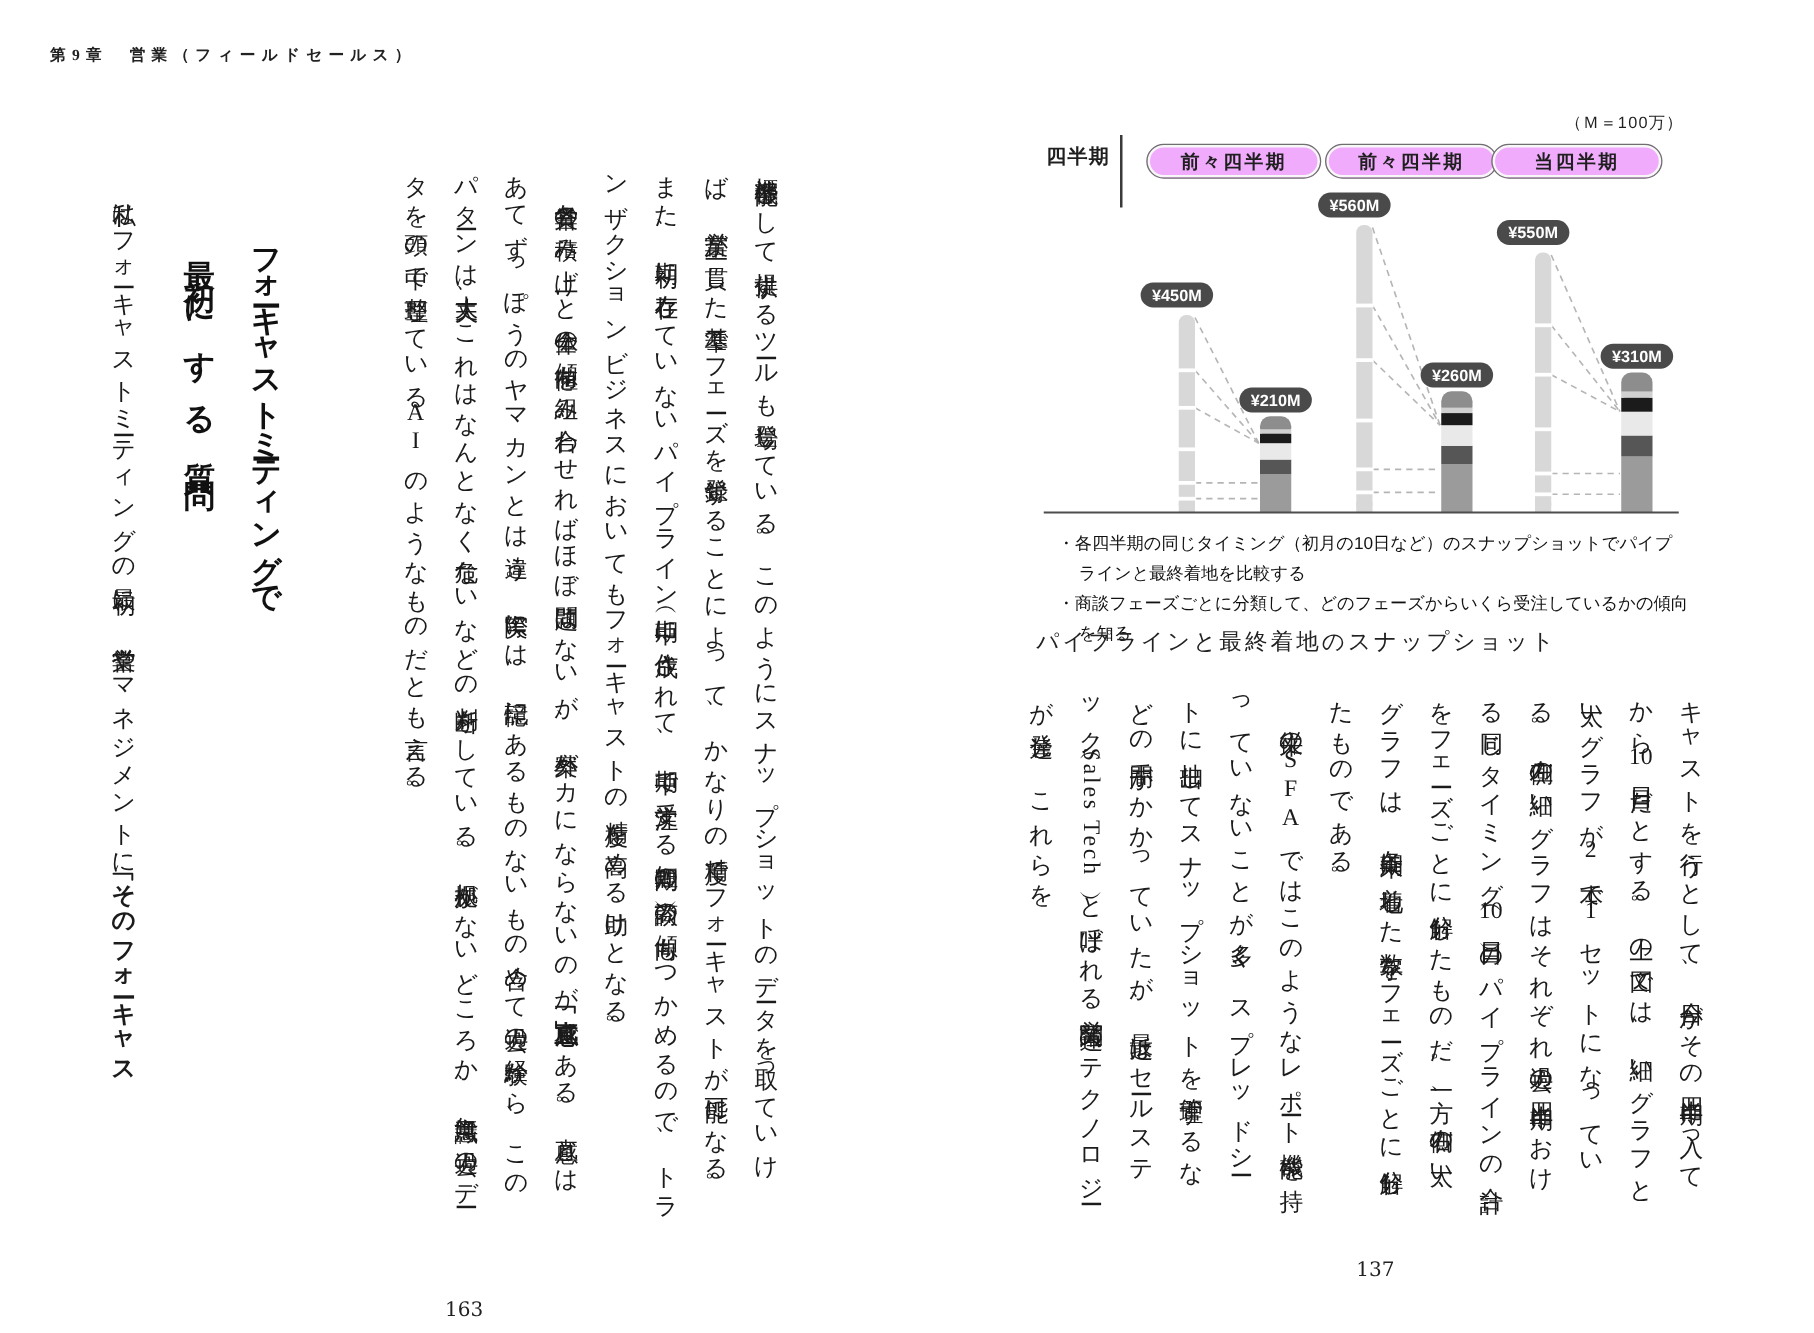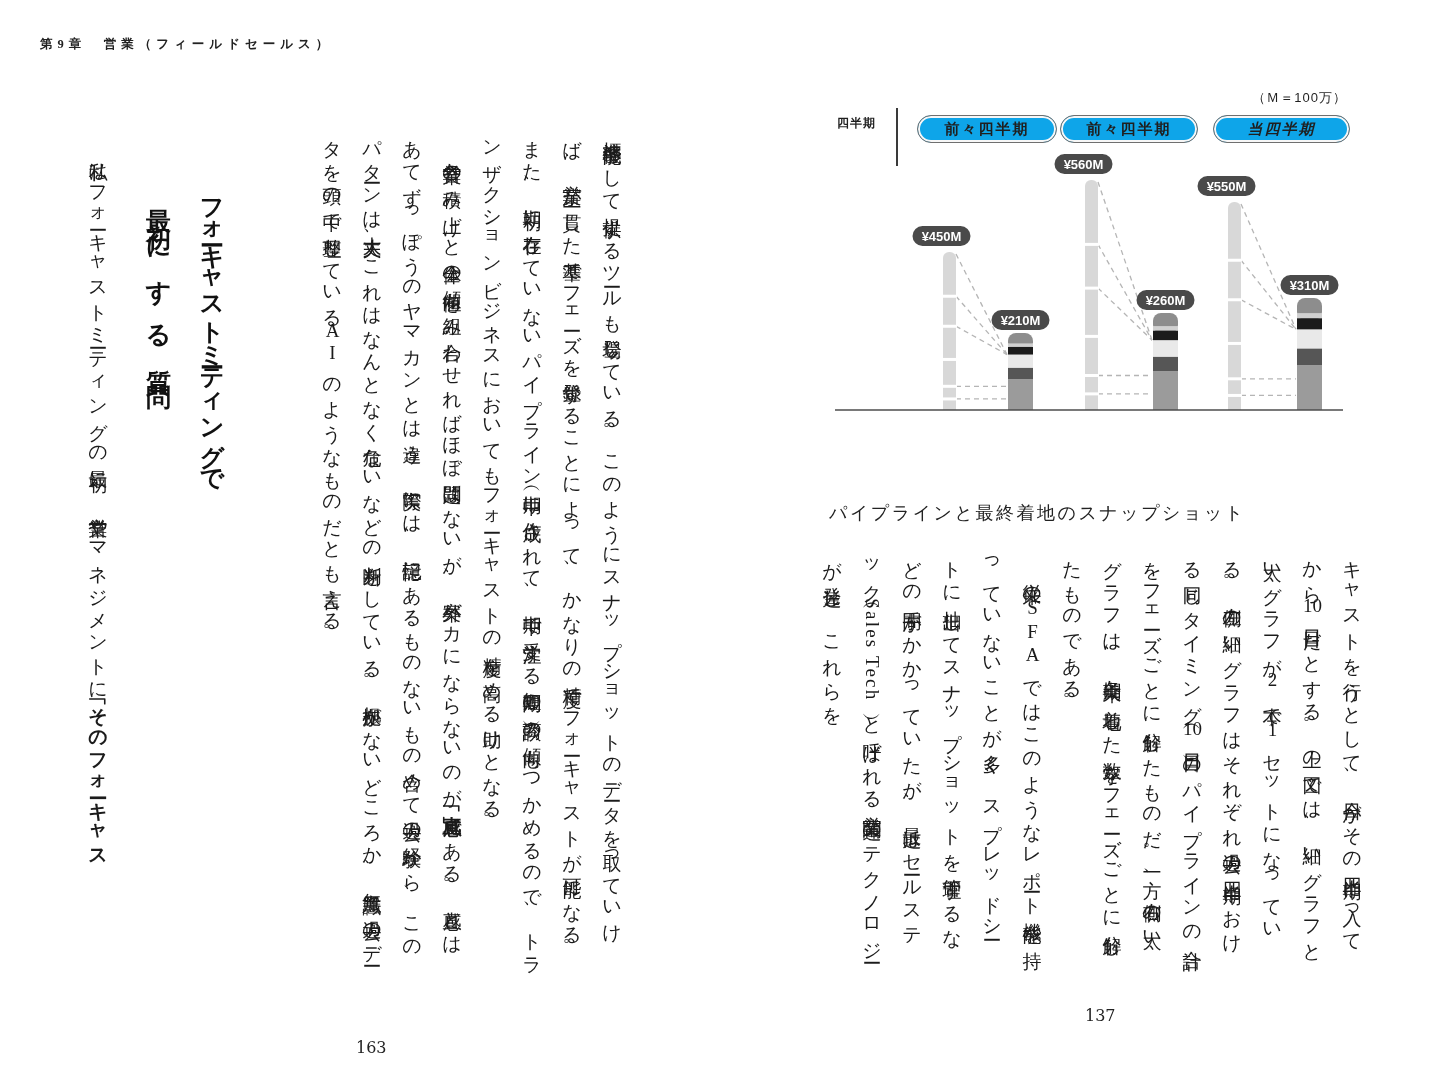--- a/index.html
+++ b/index.html
@@ -35,32 +35,32 @@
   .h-line1 { padding-top:55px; font-size:24px; letter-spacing:-2.5px; }
   .h-line2 { padding-top:62px; font-size:25px; letter-spacing:15px; }
   
   .pagenum { position:absolute; top:1006px; font-size:16px; color:#222; font-family:"DejaVu Serif",serif; }
   .pagenum.left  { left:356px;margin-top:32px; }
   .pagenum.right { left:1085px; }
   
   .chart { left:825px; top:85px; width:528px; height:334px; }
   .chart, .chart-notes, .qbtn { font-family:"Liberation Sans","DejaVu Sans",sans-serif; }
   .unit-note { position:absolute; top:4px; right:6px; font-size:13px; letter-spacing:1px; color:#1f1f1f;text-align:right; }
-  .axis-label { position:absolute; left:12px; top:30px; font-size:12px; font-weight:700; letter-spacing:1px; color:#1f1f1f; }
+  .axis-label { position:absolute; left:12px; top:30px; font-size:16px; font-weight:700; letter-spacing:1px; color:#1f1f1f; }
   .axis-divider { position:absolute; left:71px; top:23px; width:2px; height:58px; background:#3a3a3a; }
   .qbtn {
     position:absolute; top:30px; height:28px;
-    background:#0ea5e9; border:1.4px solid #6f6f6f; border-radius:14px;
+    background:#f0abfc; border:1.4px solid #6f6f6f; border-radius:14px;
     box-shadow:inset 0 0 0 2px #f7f7f7;
     display:flex; align-items:center; justify-content:center;
     font-size:15px; font-weight:700; letter-spacing:2px; color:#1f1f1f;
   }
   .qbtn.b1 { left:92px;  width:140px; }
   .qbtn.b2 { left:235px; width:138px; }
-  .qbtn.b3 { left:388px; width:137px;font-style:italic; }
+  .qbtn.b3 { left:368px; width:137px; }
   #chart-svg { position:absolute; left:0; top:0; }
   
   .chart-notes { left:846px; top:423px; width:505px; font-size:13.8px; line-height:24px; color:#111; }
   .note-item { padding-left:17px; text-indent:-17px; }
   .figure-caption {
     left:829px; top:501px;
     font-size:18px; letter-spacing:2.5px; color:#222; font-weight:500;
   }
 </style>
 </head>
@@ -187,20 +187,24 @@
         <line x1="10" y1="325" x2="518" y2="325" stroke="#4d4d4d" stroke-width="1.6"></line>
       </svg>
     <div class="unit-note">（Ｍ＝100万）</div>
     <div class="axis-label">四半期</div>
     <div class="axis-divider"></div>
     <div class="qbtn b1">前々四半期</div>
     <div class="qbtn b2">前々四半期</div>
     <div class="qbtn b3">当四半期</div>
   </div>
 
+  <div class="abs chart-notes">
+    <div class="note-item"><span>・</span><span>各四半期の同じタイミング（初月の10日など）のスナップショットでパイプラインと最終着地を比較する</span></div>
+    <div class="note-item"><span>・</span><span>商談フェーズごとに分類して、どのフェーズからいくら受注しているかの傾向を知る</span></div>
+  </div>
 
   <div class="abs figure-caption">パイプラインと最終着地のスナップショット</div>
 
   <div class="vtext body-block right-body">
     <p><span>キャストを行うとして、今日がその四半期に入ってから</span><span class="tcy">10</span><span>日目だとする。上の図では、細いグラフと太いグラフが</span><span class="up">2</span><span>本で</span><span class="up">1</span><span>セットになっている。左側の細いグラフはそれぞれ過去の四半期における同じタイミング（</span><span class="tcy">10</span><span>日目）のパイプラインの合計をフェーズごとに分解したものだ。一方、右側の太いグラフは、各期末に着地した数字をフェーズごとに分解したものである。</span></p>
     <p class="indent"><span>従来の</span><span class="up">SFA</span><span>ではこのようなレポート機能を持っていないことが多く、スプレッドシートに抽出してスナップショットを管理するなどの手間がかかっていたが、最近はセールステック（</span><span>Sales Tech</span><span>）と呼ばれる営業関連のテクノロジーが発達し、これらを</span></p>
   </div>
 
   <div class="pagenum right">137</div>
 

